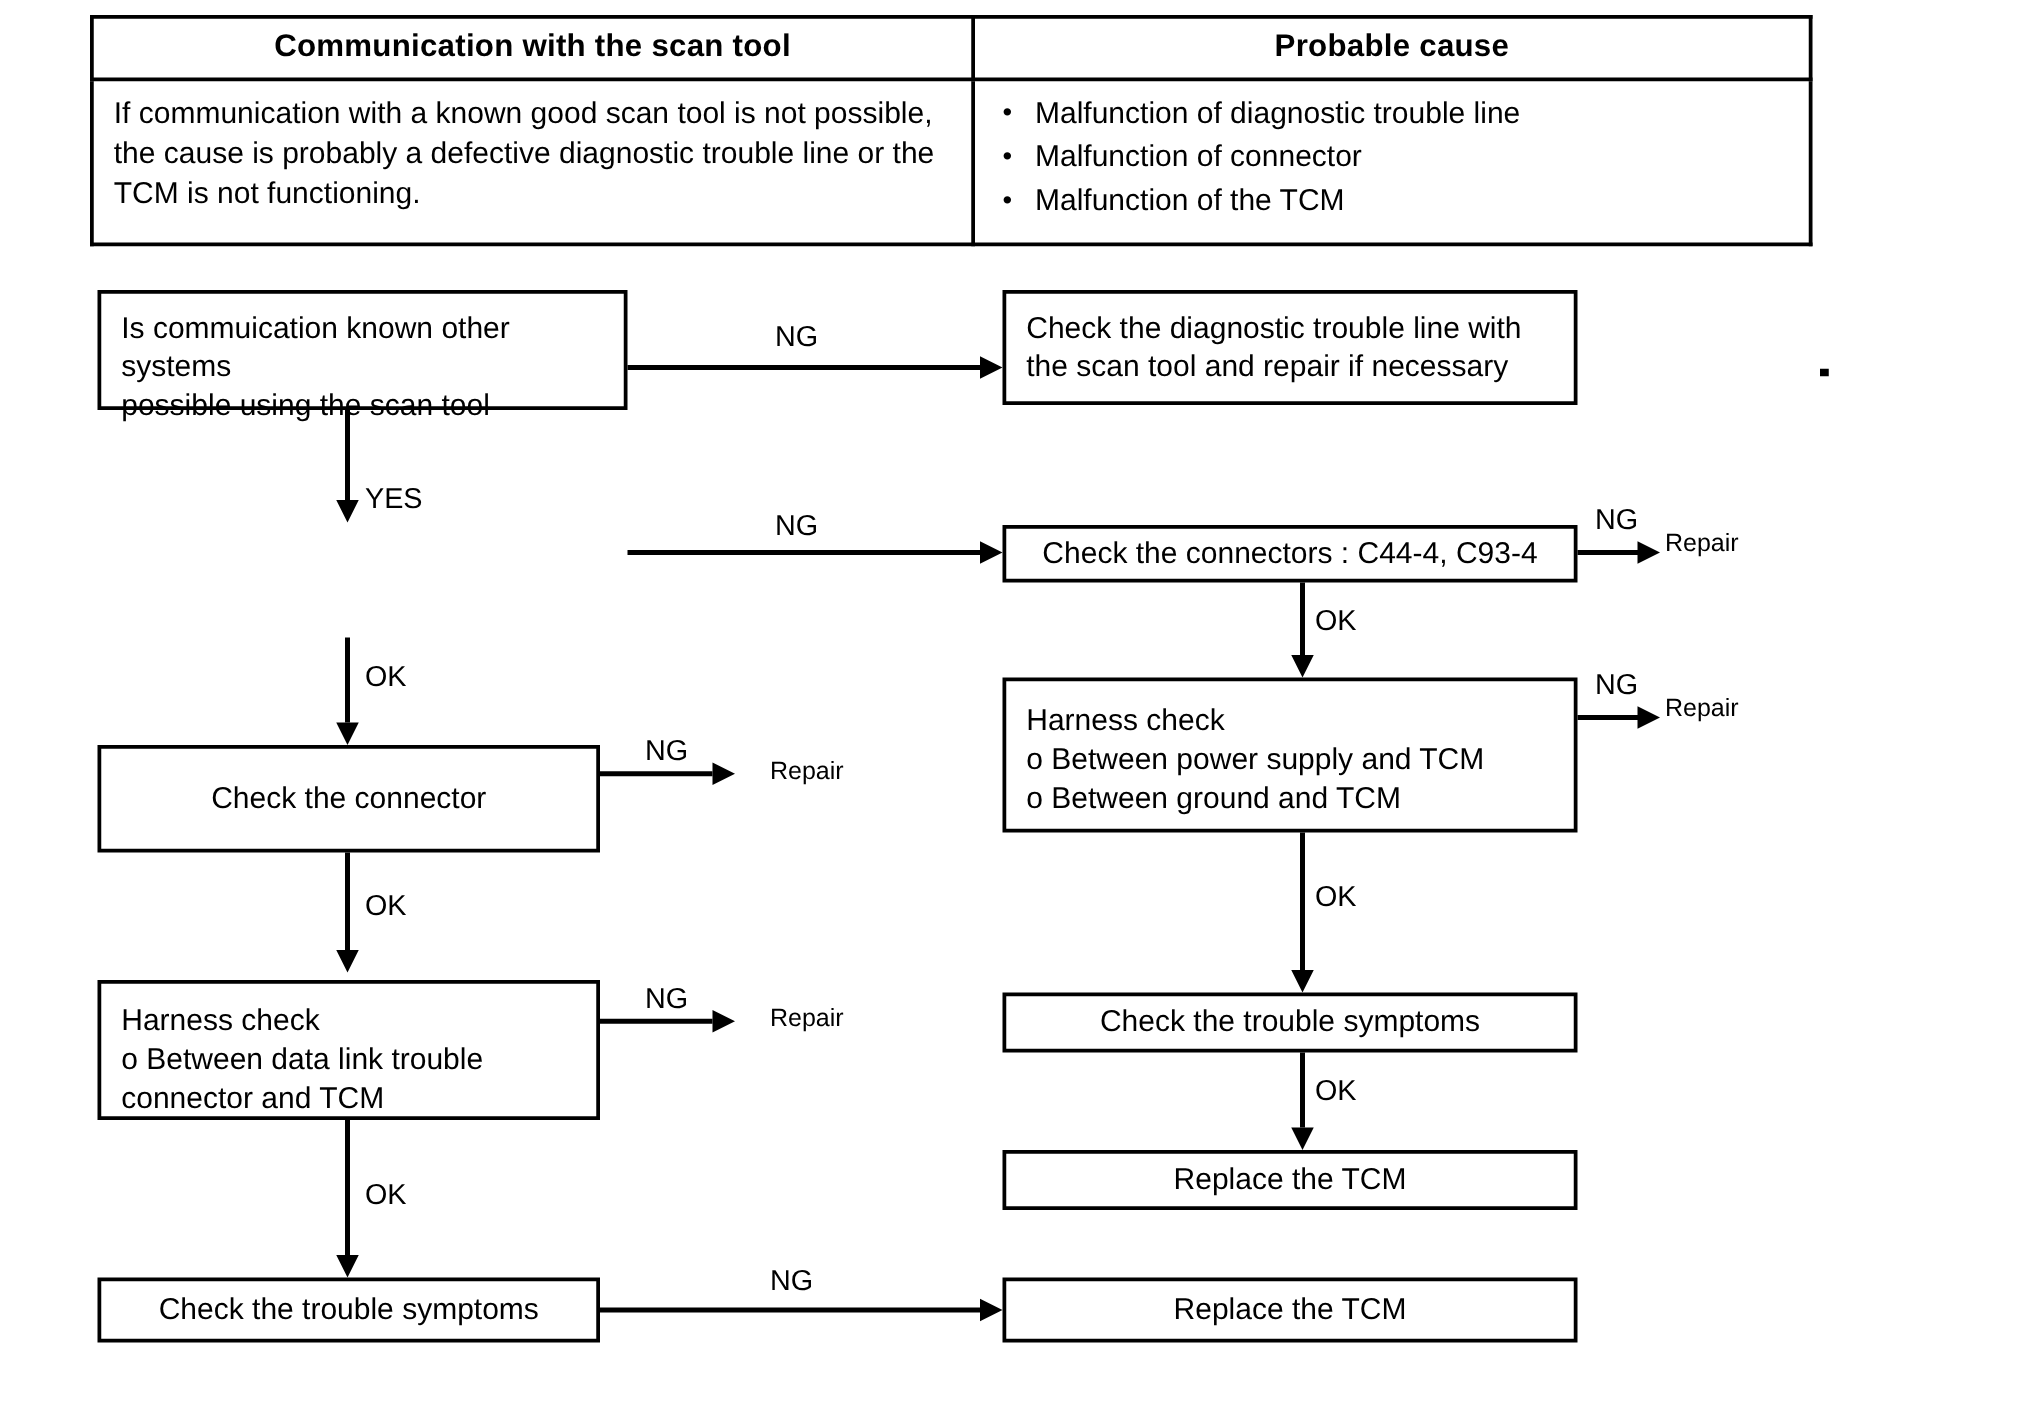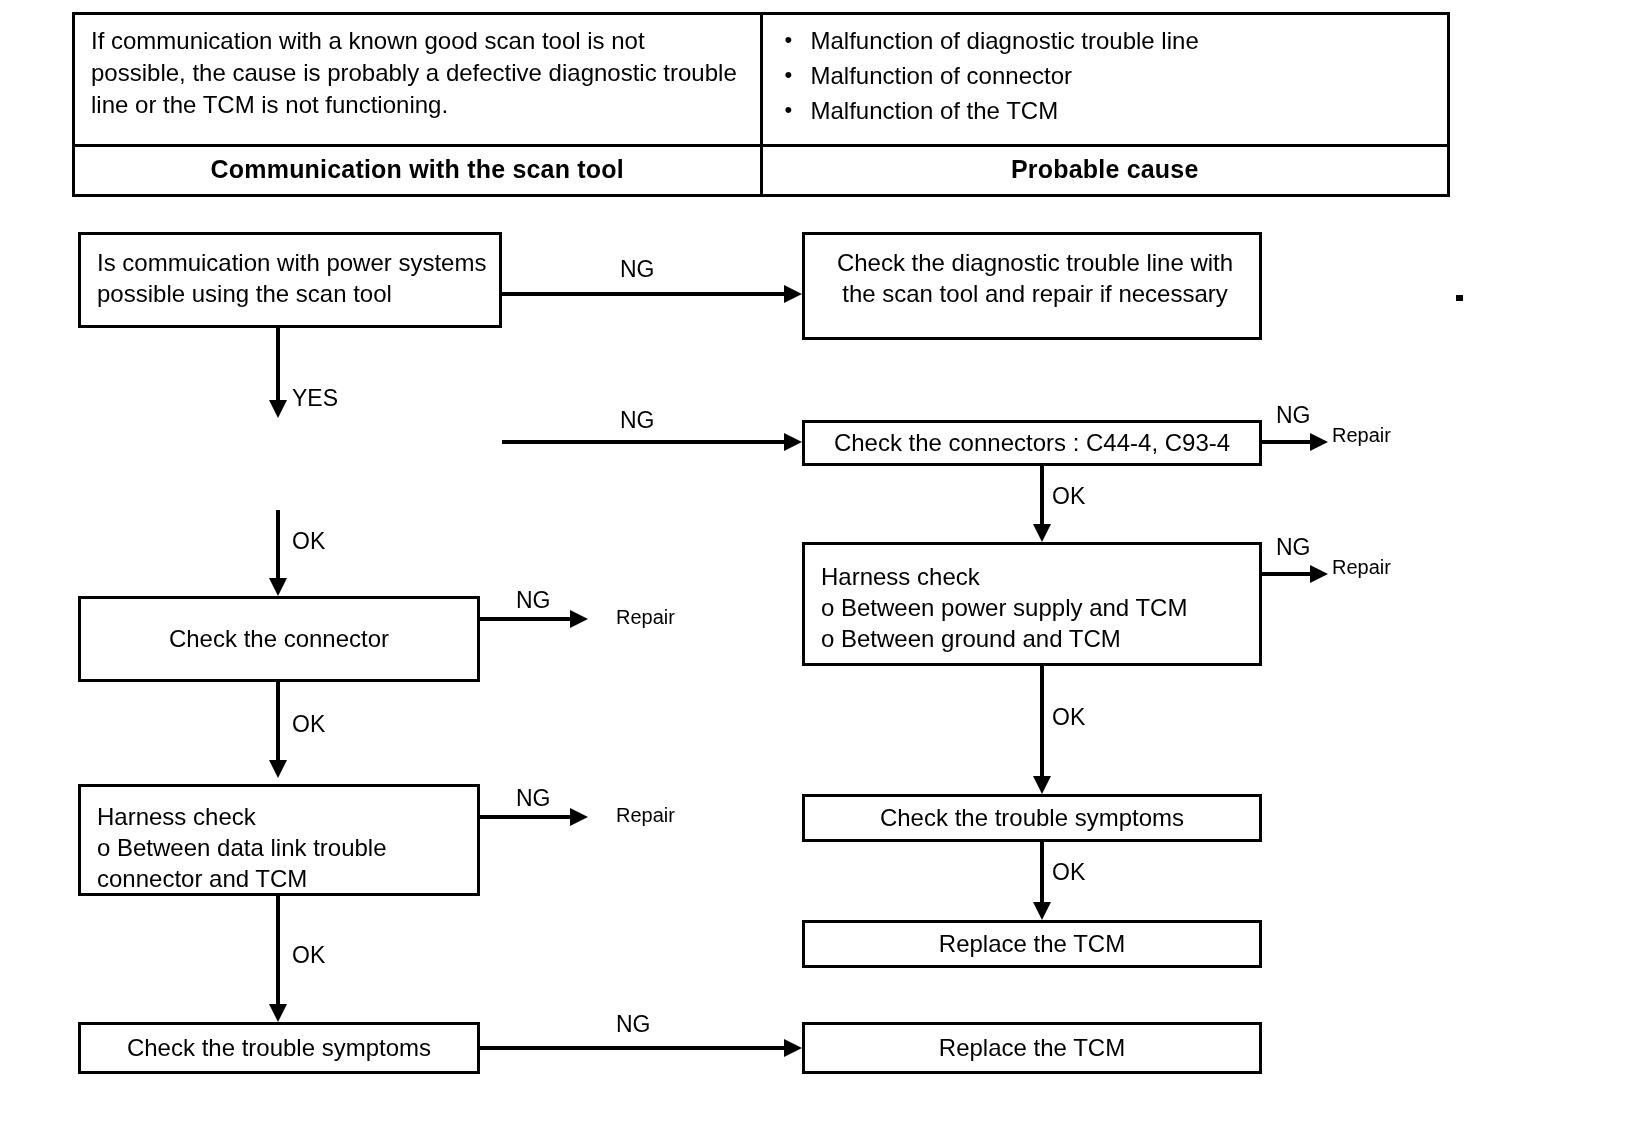--- a/index.html
+++ b/index.html
@@ -136,57 +136,57 @@
   }
 </style>
 </head>
 <body>
 
 <div id="page">
 
   <table class="cause-table">
     <tbody>
         <tr>
+      <th class="hd" style="width:690px;">Communication with the scan tool</th>
+      <th class="hd">Probable cause</th>
+    </tr>
+    <tr>
       <td class="bd left">If communication with a known good scan tool is not possible, the cause is probably a defective diagnostic trouble line or the TCM is not functioning.</td>
       <td class="bd">
         <ul>
           <li><span class="bullet">•</span><span>Malfunction of diagnostic trouble line</span></li>
           <li><span class="bullet">•</span><span>Malfunction of connector</span></li>
           <li><span class="bullet">•</span><span>Malfunction of the TCM</span></li>
         </ul>
       </td>
     </tr>
-    <tr>
-      <th class="hd" style="width:690px;">Communication with the scan tool</th>
-      <th class="hd">Probable cause</th>
-    </tr>
   </tbody>
     </table>
 
   <div class="node lefttop" style="left:78px; top:232px; width:424px; height:96px;">
-    <span class="txt">Is commuication with power systems
+    <span class="txt">Is commuication known other systems
 possible using the scan tool</span>
   </div>
 
 
   <div class="node center" style="left:78px; top:596px; width:402px; height:86px;">
     <span class="txt">Check the connector</span>
   </div>
 
   <div class="node lefttop" style="left:78px; top:784px; width:402px; height:112px; padding-top:14px;">
     <span class="txt">Harness check
 o Between data link trouble
    connector and TCM</span>
   </div>
 
   <div class="node center" style="left:78px; top:1022px; width:402px; height:52px;">
     <span class="txt">Check the trouble symptoms</span>
   </div>
 
-  <div class="node lefttop" style="left:802px; top:232px; width:460px; height:108px;text-align:center;">
+  <div class="node lefttop" style="left:802px; top:232px; width:460px; height:92px;">
     <span class="txt">Check the diagnostic trouble line with
 the scan tool and repair if necessary</span>
   </div>
 
   <div class="node center" style="left:802px; top:420px; width:460px; height:46px;">
     <span class="txt">Check the connectors : C44-4, C93-4</span>
   </div>
 
   <div class="node lefttop" style="left:802px; top:542px; width:460px; height:124px; padding-top:16px;">
     <span class="txt">Harness check

